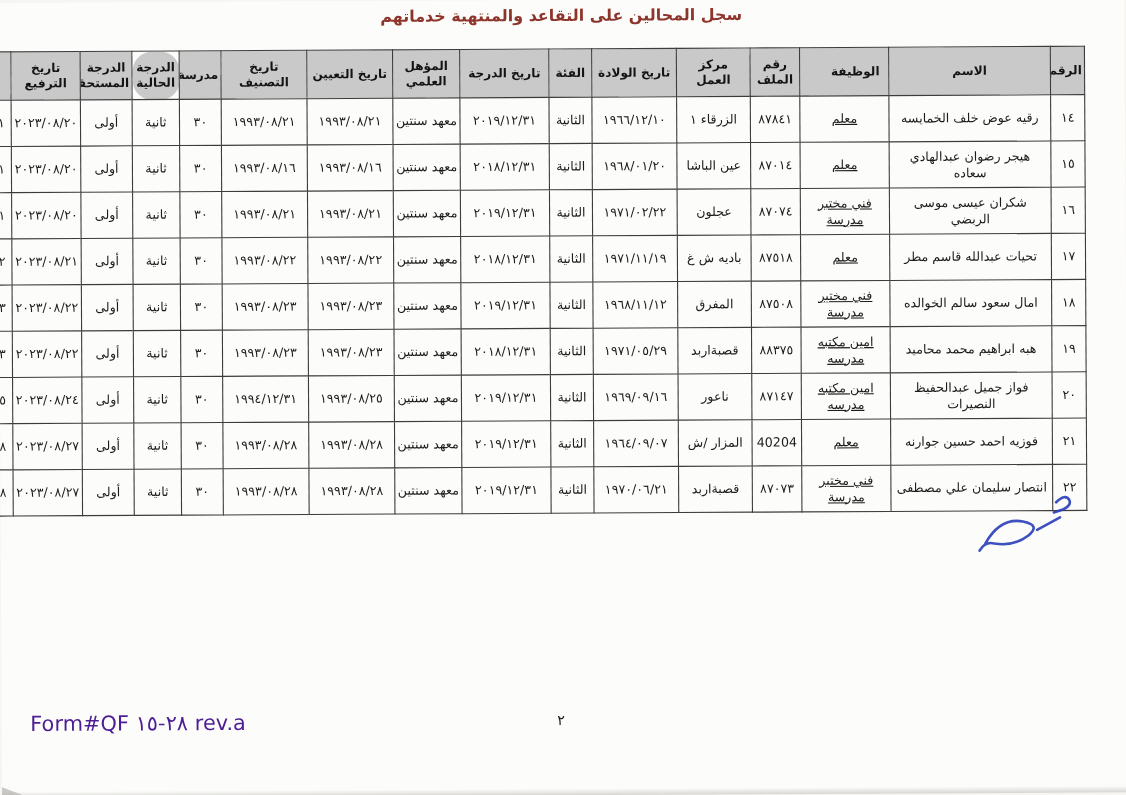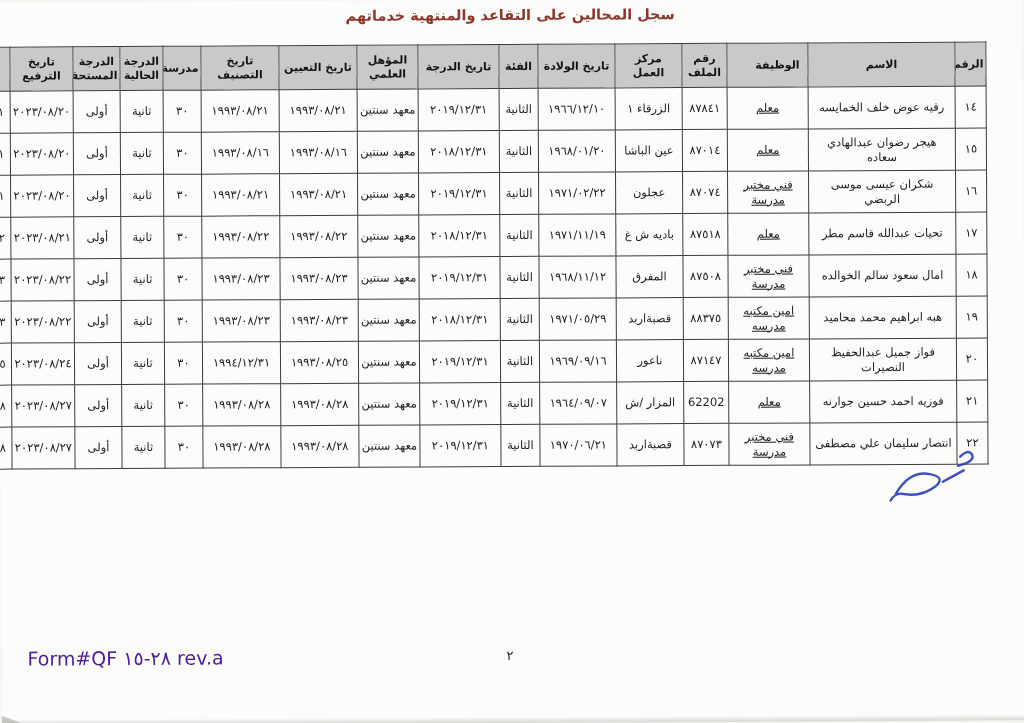--- a/index.html
+++ b/index.html
@@ -82,21 +82,21 @@
           <th class="col-job" style="width: 56px; padding-left: 22px;">الوظيفة</th>
           <th class="col-num" style="width: 40px;">رقم الملف</th>
           <th class="col-center" style="width: 62px;">مركز العمل</th>
           <th class="col-date" style="width: 72px;">تاريخ الولادة</th>
           <th class="col-cat" style="width: 34px;">الفئة</th>
           <th class="col-date" style="width: 76px;">تاريخ الدرجة</th>
           <th class="col-qual" style="width: 56px;">المؤهل العلمي</th>
           <th class="col-date" style="width: 73px;">تاريخ التعيين</th>
           <th class="col-date" style="width: 73px;">تاريخ التصنيف</th>
           <th class="col-num" style="width: 33px;">مدرسة</th>
-          <th class="col-grade" style="width: 38px;">الدرجة الحالية</th>
+          <th class="col-grade" style="width: 38px; border-radius: 18px;">الدرجة الحالية</th>
           <th class="col-grade" style="width: 42px;">الدرجة المستحقة</th>
           <th class="col-date" style="width: 58px;">تاريخ الترفيع</th>
           <th class="col-date" style="width: 64px;">تاريخ الإحالة</th>
         </tr>
     </thead>
     <tbody id="table-body">
         <tr>
           <td class="col-num">١٤</td>
           <td class="col-name">رقيه عوض خلف الخمايسه</td>
           <td class="col-job">معلم</td>
@@ -219,21 +219,21 @@
           <td class="col-num">٣٠</td>
           <td class="col-grade">ثانية</td>
           <td class="col-grade">أولى</td>
           <td class="col-date">٢٠٢٣/٠٨/٢٤</td>
           <td class="col-date">٢٠٢٣/٠٨/٢٥</td>
         </tr>
         <tr>
           <td class="col-num">٢١</td>
           <td class="col-name">فوزيه احمد حسين جوارنه</td>
           <td class="col-job">معلم</td>
-          <td class="col-num">62202</td>
+          <td class="col-num">40204</td>
           <td class="col-center">المزار /ش</td>
           <td class="col-date">١٩٦٤/٠٩/٠٧</td>
           <td class="col-cat">الثانية</td>
           <td class="col-date">٢٠١٩/١٢/٣١</td>
           <td class="col-qual">معهد سنتين</td>
           <td class="col-date">١٩٩٣/٠٨/٢٨</td>
           <td class="col-date">١٩٩٣/٠٨/٢٨</td>
           <td class="col-num">٣٠</td>
           <td class="col-grade">ثانية</td>
           <td class="col-grade">أولى</td>

